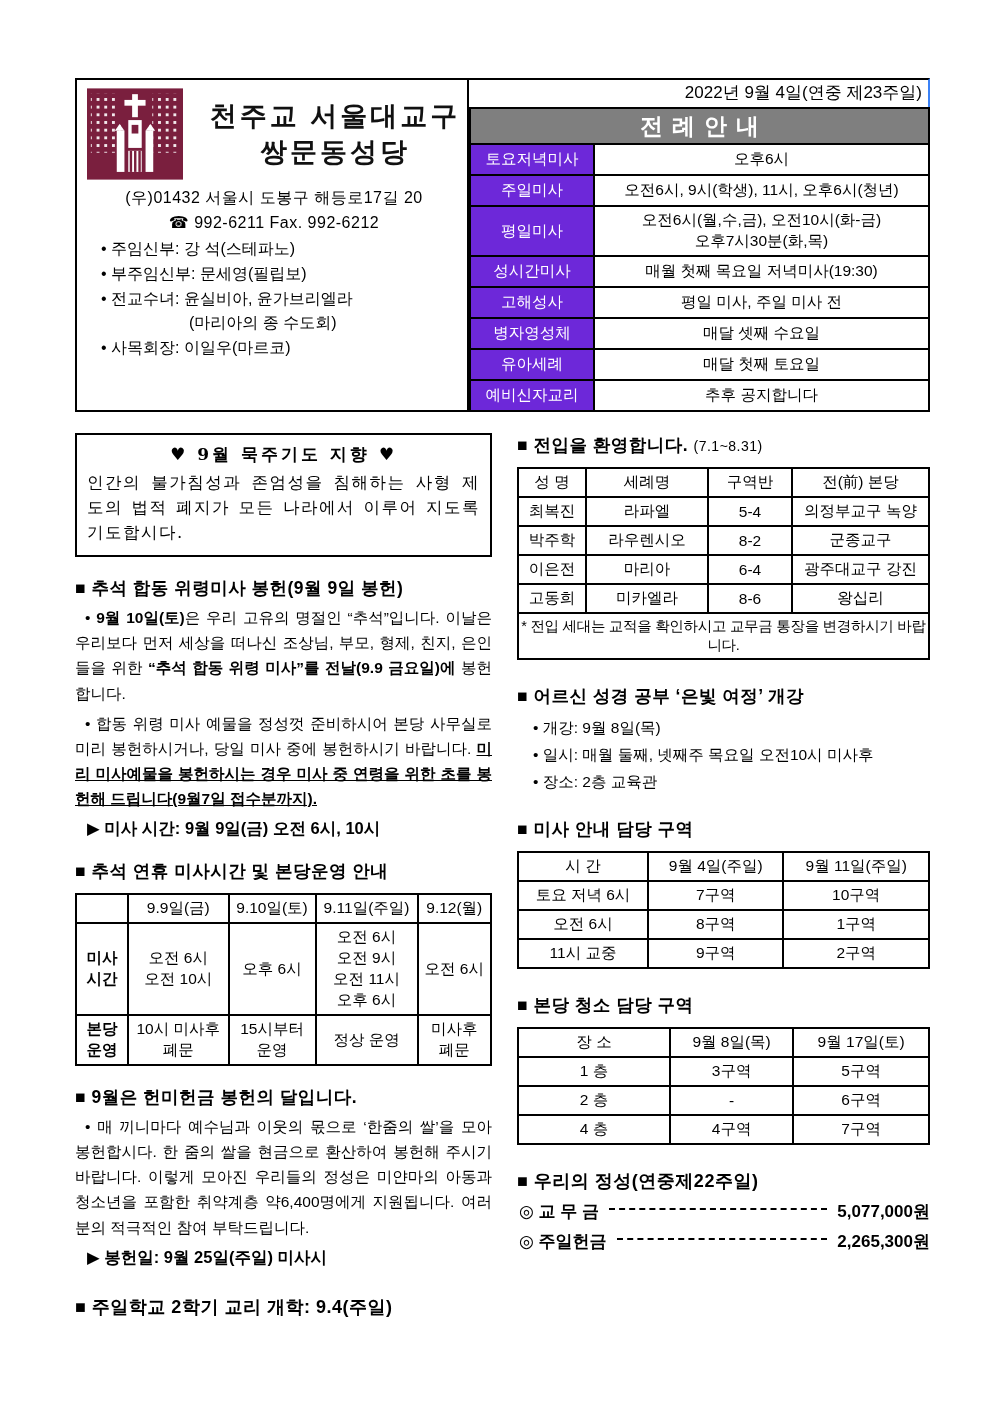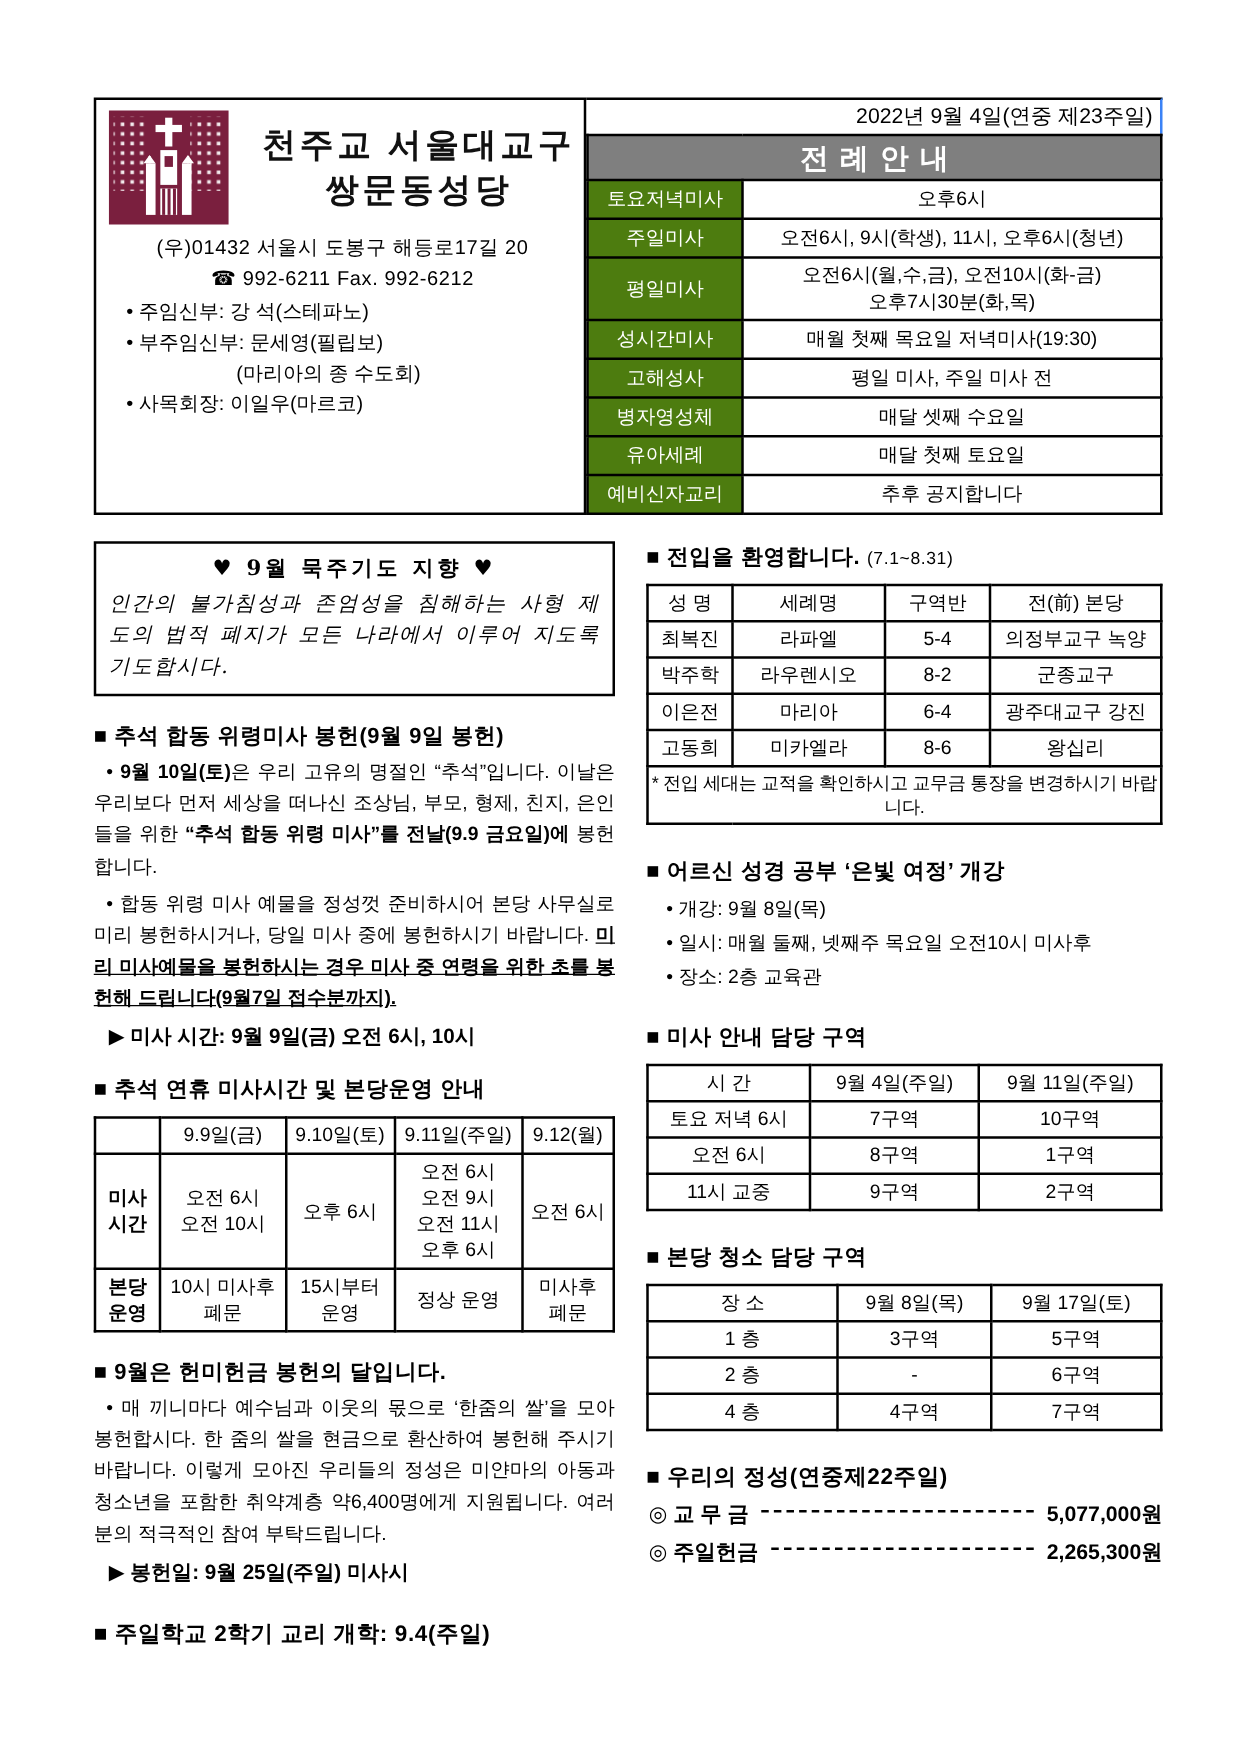--- a/index.html
+++ b/index.html
@@ -19,33 +19,33 @@
   .addr { text-align:center; font-size:16px; margin-top:4px; letter-spacing:0.5px; }
   .staff { list-style:none; margin-top:5px; padding-left:14px; font-size:16px; line-height:1.55; }
   .staff li.indent { padding-left:88px; }
 
   .liturgy-col { width: 461px; display:flex; flex-direction:column; }
   .date-line { text-align:right; font-size:17px; padding: 1px 6px 3px 0;
                border-top:2px solid #000; border-right:2px solid #3b82f6; }
   table.liturgy { width:100%; border-collapse:collapse; flex:1; }
   table.liturgy th, table.liturgy td { border:2px solid #000; text-align:center; vertical-align:middle; }
   .lit-title { background:#7f7f7f; color:#fff; font-weight:bold; font-size:23px; letter-spacing:9px; text-indent:9px; height:36px; }
-  table.liturgy th.lab { background:#4d7c0f; color:#fff; font-weight:normal; font-size:15.5px; width:124px; padding:4px 2px; }
+  table.liturgy th.lab { background:#6d28d9; color:#fff; font-weight:normal; font-size:15.5px; width:124px; padding:4px 2px; }
   table.liturgy td.val { font-size:15.5px; padding:3px 4px; }
   .pre { white-space: pre-line; }
 
   
   .columns { display:flex; gap:25px; margin-top:21px; }
   .col-left { width: 417px; flex:0 0 auto; }
   .col-right { flex:1; }
 
   .prayer-box { border:2px solid #000; padding:8px 10px 10px;
                 font-family:"DejaVu Serif","Liberation Serif",serif; }
   .prayer-title { text-align:center; font-size:17px; font-weight:bold; letter-spacing:3px; }
-  .prayer-body { font-size:16.5px; line-height:1.5; margin-top:5px; letter-spacing:1.5px; text-align:justify;font-style:italic; }
+  .prayer-body { font-size:16.5px; line-height:1.5; margin-top:5px; letter-spacing:1.5px; text-align:justify; }
 
   .sec { margin-top:19px; }
   .sec-h { font-weight:bold; font-size:17.5px; letter-spacing:0.5px; }
   .sec-h.big { font-size:18px; }
   .para { font-size:15.5px; line-height:1.62; text-align:justify; margin-top:5px; text-indent:10px; }
   .b { font-weight:bold; }
   .bu { font-weight:bold; text-decoration:underline; }
   .arrow-line { font-weight:bold; font-size:16.5px; margin-top:7px; padding-left:12px; }
 
   table.gtable { width:100%; border-collapse:collapse; margin-top:10px; font-size:15.5px; }
@@ -99,20 +99,21 @@
         <div class="church-title">
           <div>천주교 서울대교구</div>
           <div>쌍문동성당</div>
         </div>
       </div>
       <div class="addr" style="margin-top:8px;">(우)01432 서울시 도봉구 해등로17길 20</div>
       <div class="addr">☎ 992-6211 Fax. 992-6212</div>
       <ul class="staff">
         <li>• 주임신부: 강  석(스테파노)</li>
         <li>• 부주임신부: 문세영(필립보)</li>
+        <li>• 전교수녀: 윤실비아, 윤가브리엘라</li>
         <li class="indent">(마리아의 종 수도회)</li>
         <li>• 사목회장: 이일우(마르코)</li>
       </ul>
     </div>
 
     <div class="liturgy-col">
       <div class="date-line">2022년 9월 4일(연중 제23주일)</div>
       <table class="liturgy">
         <tbody>
         <tr>

